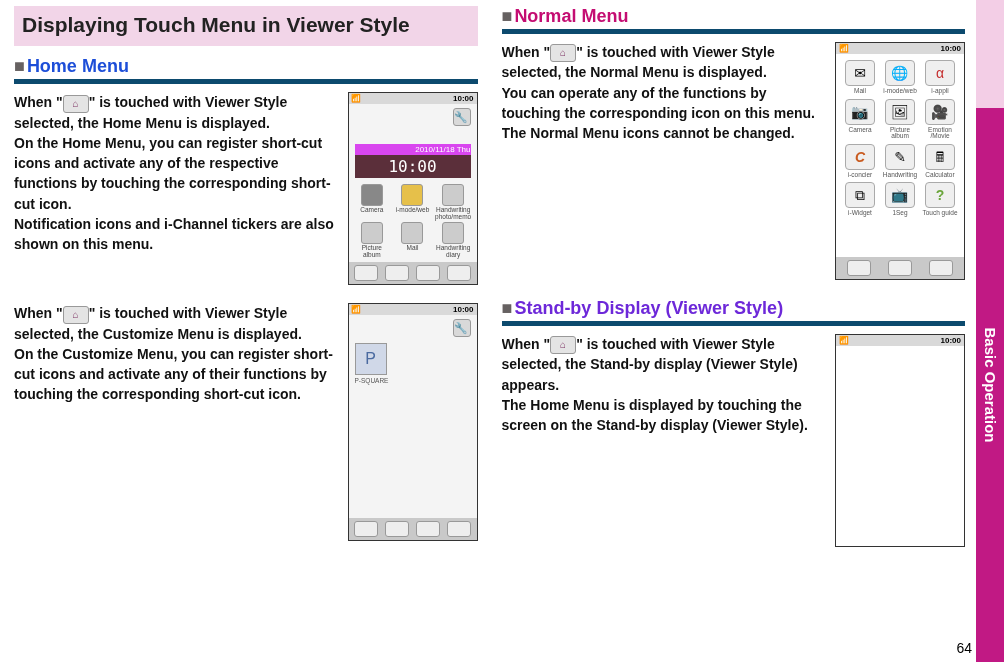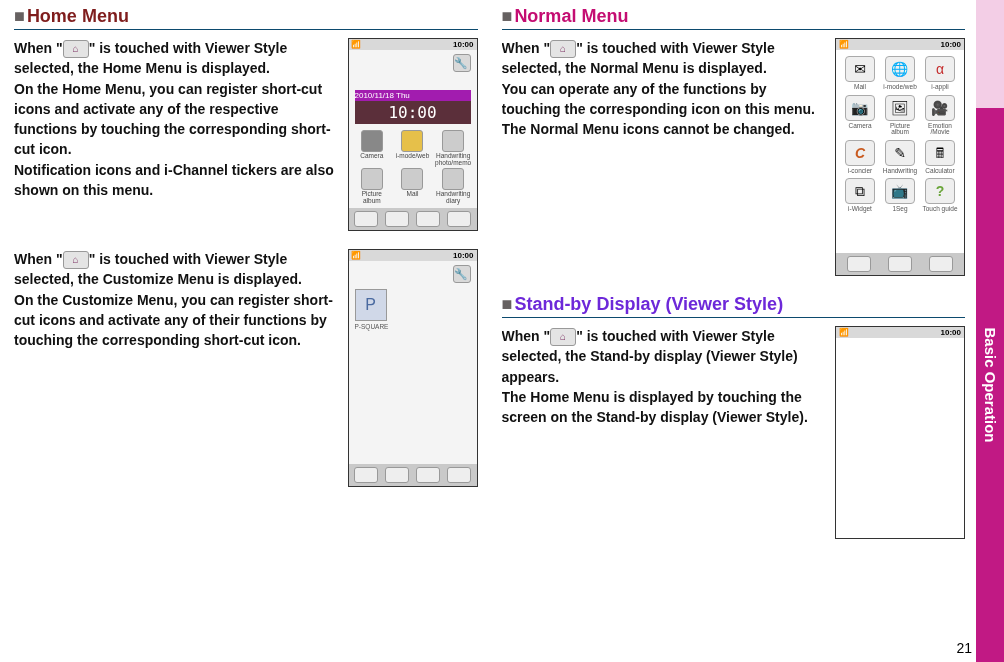--- a/index.html
+++ b/index.html
@@ -34,28 +34,28 @@
     line-height: 1.25;
   }
   .section {
     margin-bottom: 18px;
     overflow: hidden;
   }
   .section h2 {
     font-size: 18px;
     font-weight: bold;
     margin-bottom: 8px;
-    border-bottom: 1px solid #0c4a6e;
+    border-bottom: 5px solid #0c4a6e;
     padding-bottom: 2px;
   }
   .section h2 .sq {
     color: #666161;
     margin-right: 2px;
   }
-  .section h2 .hm { color: #7f1d1d; }
+  .section h2 .hm { color: #1d4ed8; }
   .section h2 .cm { color: #c40d72; }
   .section h2 .nm { color: #c40d72; }
   .section h2 .sb { color: #6d28d9; }
   .body-text {
     font-size: 14px;
     font-weight: bold;
     color: #111;
     line-height: 1.45;
   }
   .body-row {
@@ -78,23 +78,23 @@
     font-weight:bold;
   }
   .phone-body {
     min-height: 180px;
     display:flex;
     flex-direction:column;
     align-items:stretch;
   }
   .phone-body.tall { min-height: 225px; }
   .home-date {
-    background:#a21caf;
+    background:#d946ef;
     color:#fff;
-    text-align:left;
+    text-align:right;
     font-size:8px;
     margin: 18px 6px 0 6px;
     padding:1px 0;
   }
   .home-time {
     background:#5b2f3a;
     color:#fff;
     text-align:center;
     font-size:16px;
     font-family: monospace;
@@ -217,20 +217,23 @@
     bottom:6px;
     font-size:14px;
   }
 </style>
 </head>
 <body>
 
 <div class="page">
 
   <div class="col">
+    <div class="title-box">
+      <h1>Displaying Touch Menu in Viewer Style</h1>
+    </div>
 
     <div class="section">
       <h2><span class="sq">■</span><span class="hm">Home Menu</span></h2>
       <div class="body-row">
         <div class="phone-thumb">
           <div class="phone-status">
             <span>📶</span>
             <span>10:00</span>
           </div>
           <div class="phone-body">
@@ -400,13 +403,13 @@
       </div>
     </div>
   </div>
 </div>
 
 <div class="side-tab">
   <div class="inner">
     <div class="label">Basic Operation</div>
   </div>
 </div>
-<div class="page-num">21</div>
+<div class="page-num">64</div>
 
 </body></html>

